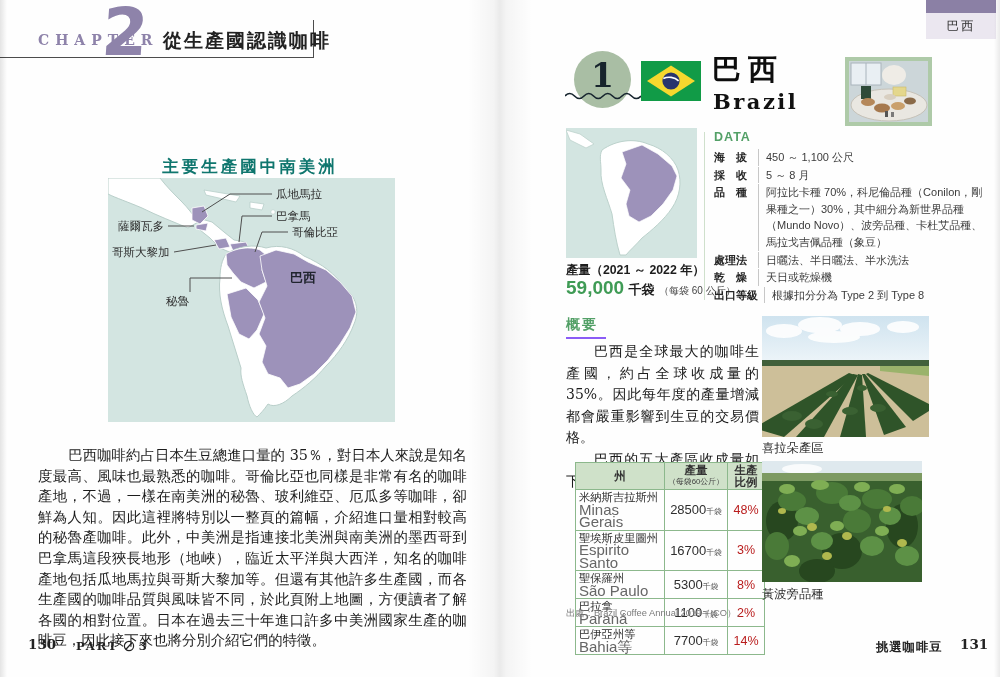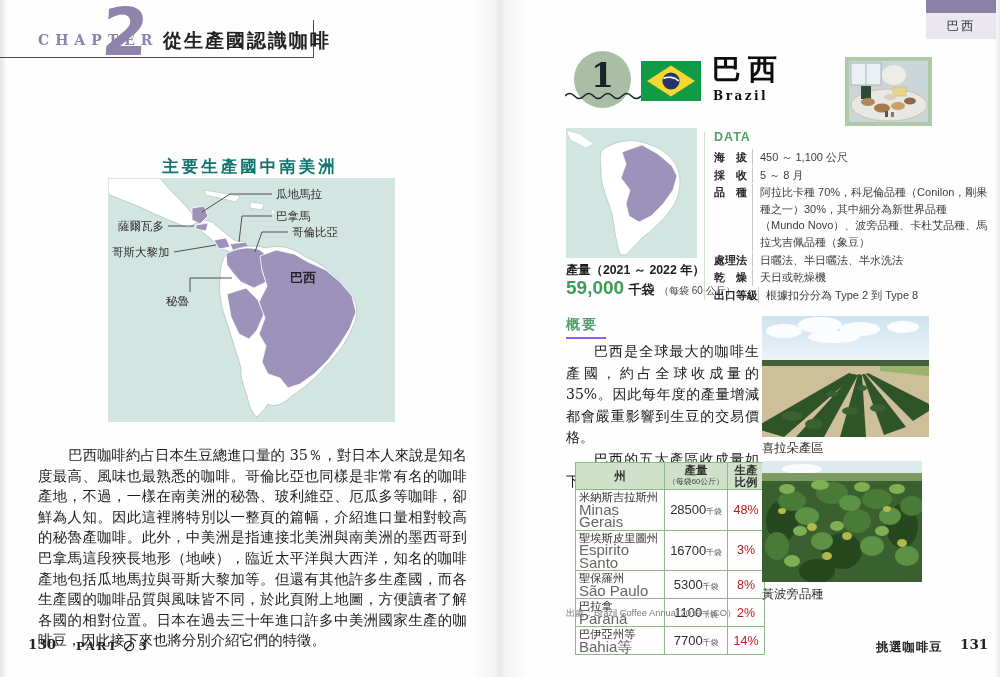--- a/index.html
+++ b/index.html
@@ -46,39 +46,39 @@
   .tab-strip{height:13px;background:#8b80a5;}
   .tab-box{height:26px;background:#ebe7f0;display:flex;align-items:center;justify-content:center;font-size:12.5px;color:#333;letter-spacing:2px;}
 
   
   .num-circle{position:absolute;left:574px;top:51px;width:57px;height:57px;border-radius:50%;background:#a9bea4;
               display:flex;align-items:center;justify-content:center;}
   .num-circle span{font-size:33px;font-weight:bold;color:#17242c;margin-top:-8px;}
   .wave{position:absolute;left:565px;top:90px;}
   .flag{position:absolute;left:641px;top:61px;}
   .country-title{position:absolute;left:712px;top:50px;font-size:29px;font-weight:bold;color:#0d0d0d;letter-spacing:7px;}
-  .country-sub{position:absolute;left:713px;top:89px;font-size:12px;font-weight:bold;color:#111;letter-spacing:2.5px;}
+  .country-sub{position:absolute;left:713px;top:89px;font-size:21px;font-weight:bold;color:#111;letter-spacing:2.5px;}
   .photo-cup{position:absolute;left:845px;top:57px;width:79px;height:61px;border:4px solid #aecaa8;background:#dfe3e4;}
 
   
   .smallmap{position:absolute;left:566px;top:128px;width:131px;height:130px;}
   .prod-label{position:absolute;left:566px;top:262px;font-size:12.3px;font-weight:bold;color:#1d1d1d;}
   .prod-line{position:absolute;left:566px;top:277px;white-space:nowrap;}
   .prod-val{font-size:19px;font-weight:bold;color:#3f9b55;}
   .prod-unit{font-size:13px;font-weight:bold;color:#1d1d1d;}
   .prod-note{font-size:10px;color:#444;}
 
   .vsep{position:absolute;left:704px;top:132px;height:168px;border-left:1px solid #cfe0cc;}
 
   
   .data-block{position:absolute;left:714px;top:130px;width:276px;}
   .data-title{font-size:12.5px;font-weight:bold;color:#53a067;letter-spacing:1px;margin-bottom:5px;}
   .data-row{display:flex;align-items:flex-start;font-size:11px;line-height:16.6px;margin-bottom:1px;}
   .data-row .lab{font-weight:bold;color:#262626;min-width:38px;flex:0 0 auto;}
-  .data-row .val{color:#3c3c3c;border-left:1px solid #c7c7c7;padding-left:7px;flex:1;}
+  .data-row .val{color:#3c3c3c;border-left:1px solid #c7c7c7;padding-left:7px;margin-left:6px;flex:1;}
 
   
   .ov-title{position:absolute;left:566px;top:316px;font-size:14px;font-weight:bold;color:#53a067;
             letter-spacing:2px;border-bottom:2px solid #8b5cf6;padding:0 8px 3px 0;}
   .ov-text{position:absolute;left:566px;top:341px;width:193px;font-size:14px;line-height:21.6px;
            text-align:justify;color:#1c1c1c;}
   .ov-text p{margin:0;text-indent:2em;}
 
   
   .prod-table{position:absolute;left:575px;top:462px;border-collapse:collapse;}

